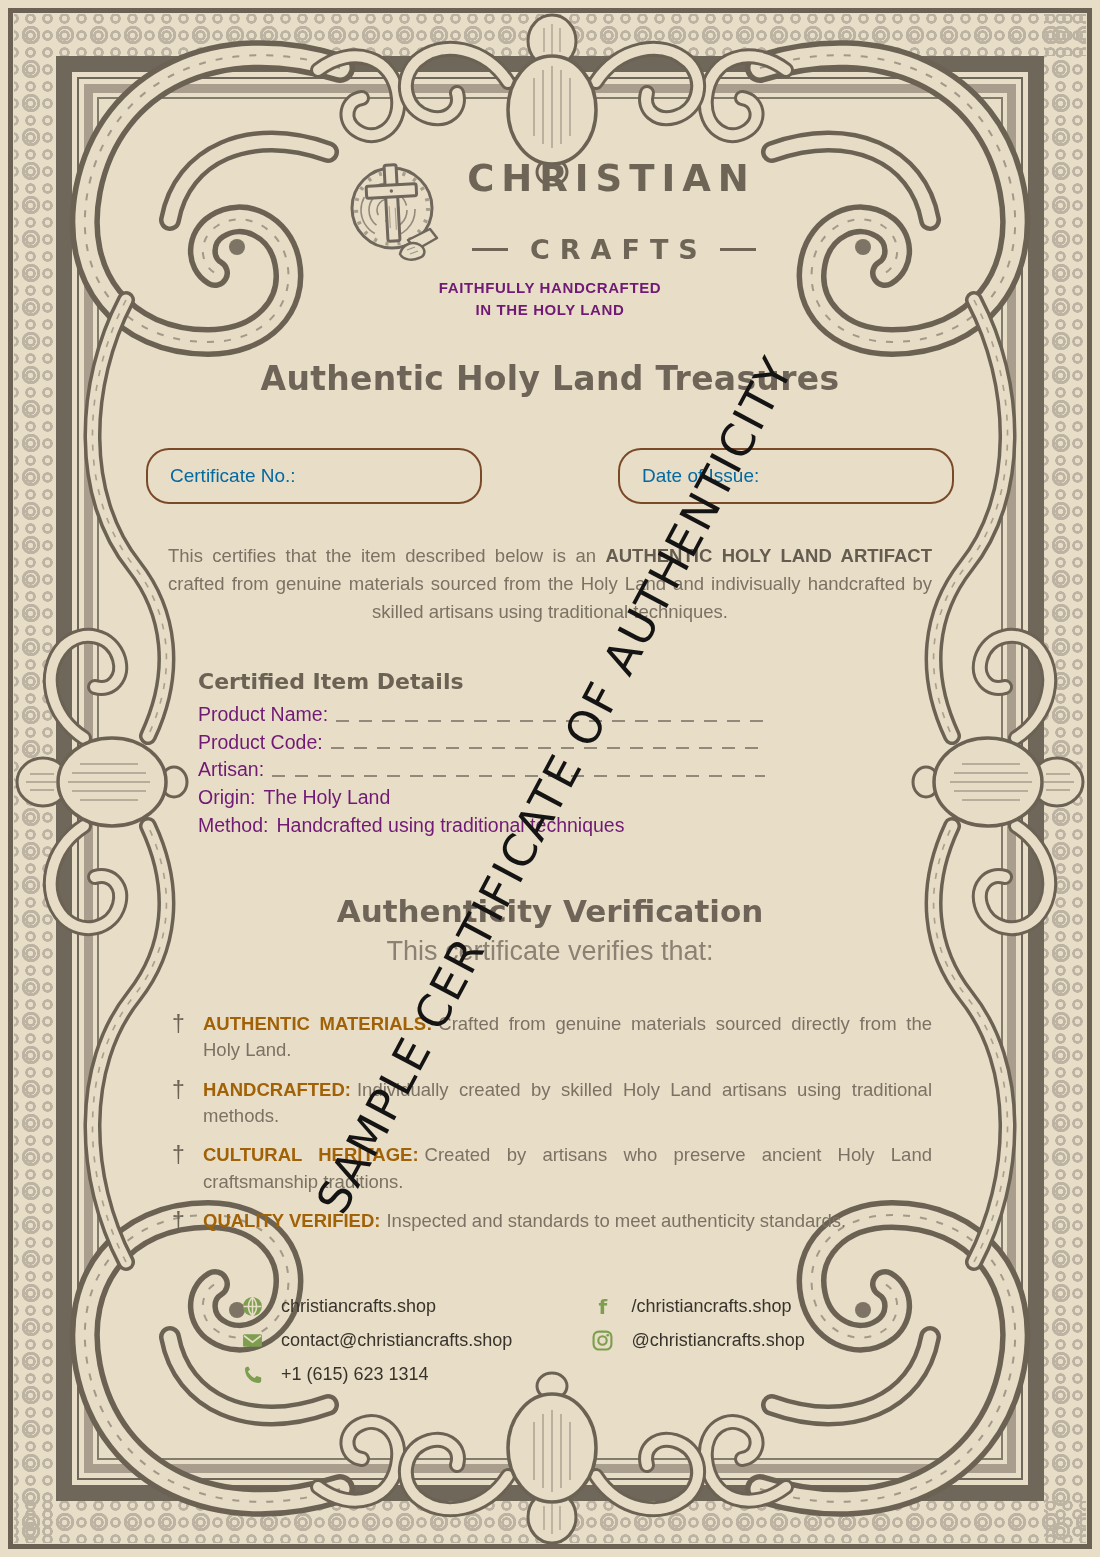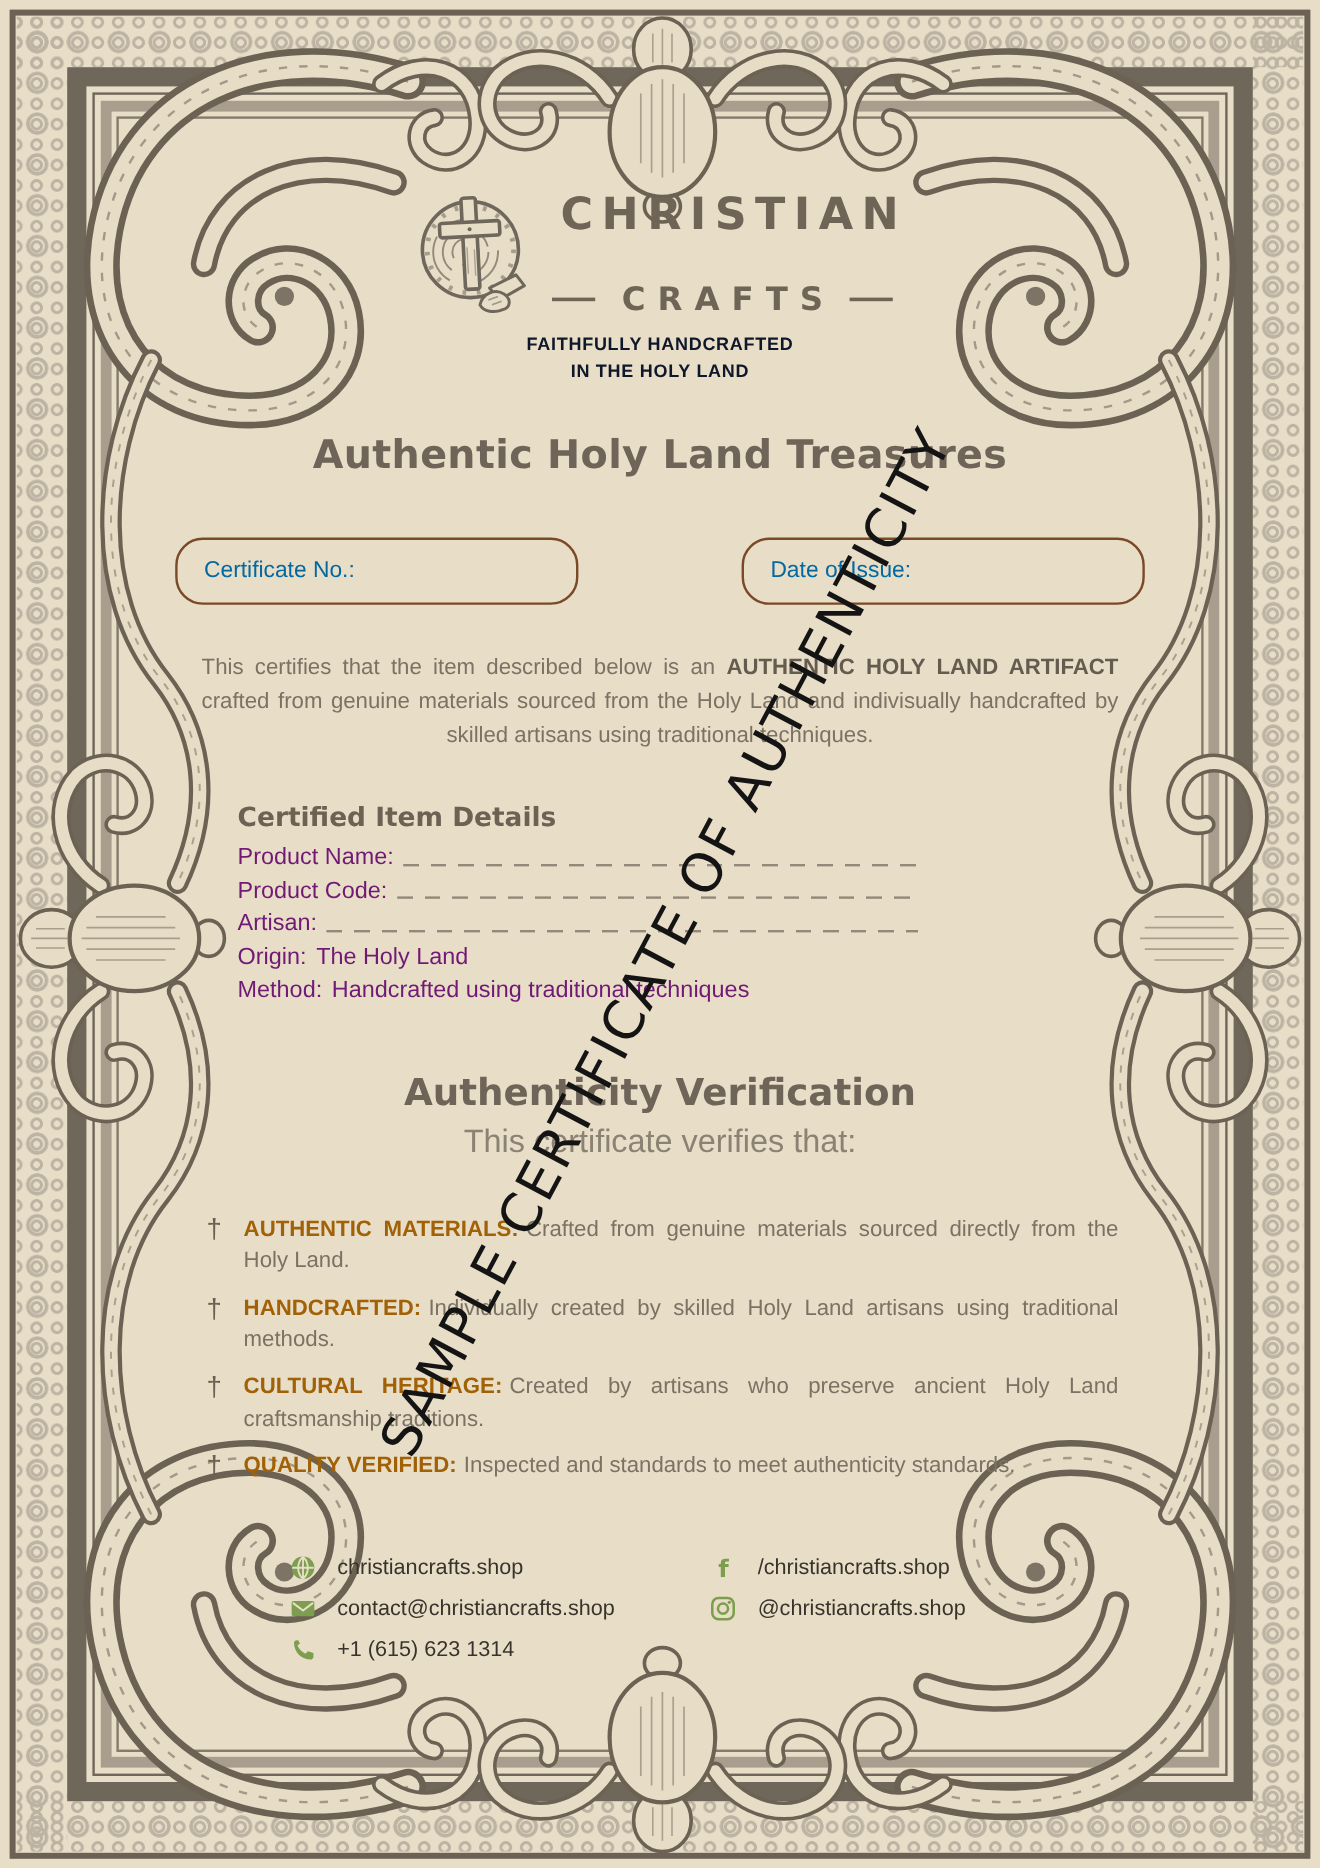--- a/index.html
+++ b/index.html
@@ -21,29 +21,29 @@
       radial-gradient(circle at center, rgba(0,0,0,0) 2.5px, #bdb3a3 3px, #bdb3a3 5px, rgba(0,0,0,0) 5.5px);
     background-size:34px 34px,17px 17px;background-position:0 4px,8px 13px;}
   .pat-top{left:14px;right:14px;top:14px;height:42px;}
   .pat-bottom{left:14px;right:14px;bottom:14px;height:42px;}
   .pat-left{top:14px;bottom:14px;left:14px;width:42px;}
   .pat-right{top:14px;bottom:14px;right:14px;width:42px;}
   .ornaments{position:absolute;inset:0;z-index:2;pointer-events:none;}
   
   .content{position:absolute;left:110px;right:110px;top:0;z-index:3;}
   .logo-row{display:flex;justify-content:center;align-items:center;gap:16px;padding-top:158px;}
-  .brand-text{display:flex;flex-direction:column;align-items:flex-start;gap:28px;}
+  .brand-text{display:flex;flex-direction:column;align-items:flex-end;gap:28px;}
   .brand-name{font-family:"DejaVu Sans",sans-serif;font-size:37px;font-weight:700;
     letter-spacing:7px;color:#6e6557;line-height:1;padding-left:7px;}
   .brand-sub{display:flex;align-items:center;gap:12px;margin-top:11px;}
   .brand-sub .dash{width:36px;height:3px;background:#6e6557;}
   .brand-craft{font-family:"DejaVu Sans",sans-serif;font-size:27px;font-weight:700;
     letter-spacing:10px;color:#6e6557;line-height:1;padding-left:10px;}
   .tagline{text-align:center;margin-top:13px;font-size:15px;font-weight:700;
-    color:#0f172a;letter-spacing:.6px;line-height:22px;}
+    color:#701a75;letter-spacing:.6px;line-height:22px;}
   .title{margin-top:38px;text-align:center;font-family:"DejaVu Sans",sans-serif;
     font-size:33px;font-weight:700;color:#6e6458;letter-spacing:.3px;}
   .fields{display:flex;justify-content:space-between;padding:0 36px;margin-top:50px;}
   .fieldbox{width:336px;height:56px;border:2px solid #7a4a28;border-radius:23px;
     display:flex;align-items:center;padding-left:22px;box-sizing:border-box;
     font-size:19px;color:#0369a1;background:transparent;}
   .intro{margin-top:38px;padding:0 58px;text-align:justify;text-align-last:center;
     font-size:18.5px;line-height:1.5;color:#7b7264;}
   .intro b{color:#645c4f;font-weight:700;}
   .details{margin-top:44px;margin-left:88px;width:567px;}

